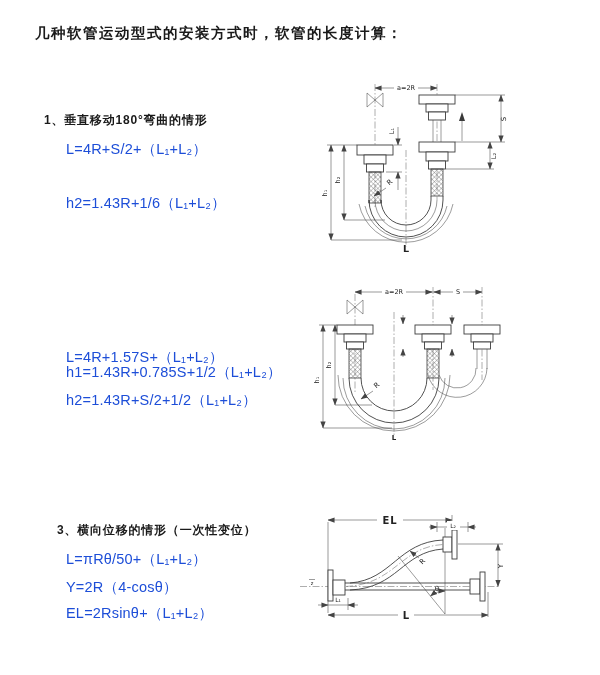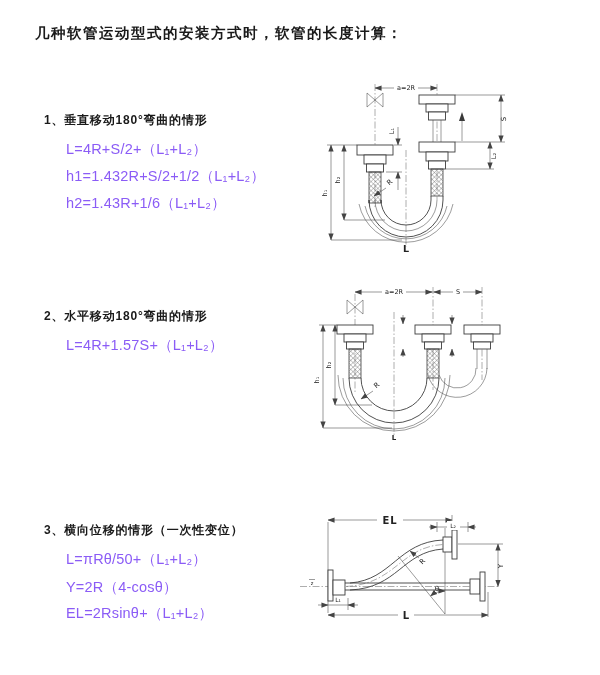--- a/index.html
+++ b/index.html
@@ -1,20 +1,20 @@
 <!DOCTYPE html>
 <html><head>
 <meta charset="utf-8">
 <style>
   html,body{margin:0;padding:0;background:#fff;}
   .page{position:relative;width:560px;height:675px;background:#ffffff;overflow:hidden;
         font-family:"Liberation Sans","DejaVu Sans",sans-serif;color:#1a1a1a;}
   .title{position:absolute;left:35px;top:24px;font-size:14.5px;font-weight:700;letter-spacing:1.5px;}
   .heading{position:absolute;font-size:12px;font-weight:700;letter-spacing:0.8px;}
-  .formula{position:absolute;font-size:14.5px;font-weight:400;letter-spacing:0.2px;color:#8b5cf6;}
+  .formula{position:absolute;font-size:14.5px;font-weight:400;letter-spacing:0.2px;color:#1d4ed8;}
   svg.diag{position:absolute;}
   svg.diag text{font-family:"DejaVu Sans","Liberation Sans",sans-serif;fill:#222;}
   .mline{stroke:#3d3d3d;stroke-width:0.9;fill:none;}
   .tline{stroke:#4a4a4a;stroke-width:0.55;fill:none;}
   .dline{stroke:#555;stroke-width:0.6;fill:none;}
   .cline{stroke:#6a6a6a;stroke-width:0.55;fill:none;stroke-dasharray:7 2 1.5 2;}
   .wfill{fill:#ffffff;stroke:#3d3d3d;stroke-width:0.9;}
   .hrect{stroke:#3d3d3d;stroke-width:0.8;}
   .lab{font-size:6.5px;}
   .lab7{font-size:7px;}
@@ -22,27 +22,27 @@
 </style>
 </head>
 <body>
 
 <div class="page">
 
   <div class="title">几种软管运动型式的安装方式时，软管的长度计算：</div>
 
   <div class="heading" style="left:44px;top:112px">1、垂直移动180°弯曲的情形</div>
   <div class="formula" style="left:66px;top:140px">L=4R+S/2+（L₁+L₂）</div>
-  <div class="formula" style="left:66px;top:167px">h1=1.432R+S/2+1/2（L₁+L₂）</div>
   <div class="formula" style="left:66px;top:194px">h2=1.43R+1/6（L₁+L₂）</div>
 
-  <div class="heading" style="left:44px;top:308px">2、水平移动180°弯曲的情形</div>
-  <div class="formula" style="left:66px;top:336px">L=4R+1.57S+（L₁+L₂）</div>
-
-  <div class="heading" style="left:44px;top:522px">3、横向位移的情形（一次性变位）</div>
+  <div class="formula" style="left:66px;top:348px">L=4R+1.57S+（L₁+L₂）</div>
+  <div class="formula" style="left:66px;top:363px">h1=1.43R+0.785S+1/2（L₁+L₂）</div>
+  <div class="formula" style="left:66px;top:391px">h2=1.43R+S/2+1/2（L₁+L₂）</div>
+
+  <div class="heading" style="left:57px;top:522px">3、横向位移的情形（一次性变位）</div>
   <div class="formula" style="left:66px;top:550px">L=πRθ/50+（L₁+L₂）</div>
   <div class="formula" style="left:66px;top:578px">Y=2R（4-cosθ）</div>
   <div class="formula" style="left:66px;top:604px">EL=2Rsinθ+（L₁+L₂）</div>
 
   <svg class="diag" style="left:308px;top:72px" width="226" height="186" viewBox="308 72 226 186">
     <defs>
       <marker id="ar1" viewBox="0 0 8 8" refX="7.5" refY="4" markerWidth="7" markerHeight="7" markerUnits="userSpaceOnUse" orient="auto-start-reverse">
         <path d="M0,1 L8,4 L0,7 Z" fill="#444"></path>
       </marker>
       <pattern id="hp1" width="3.2" height="3.2" patternUnits="userSpaceOnUse" patternTransform="rotate(45)">

